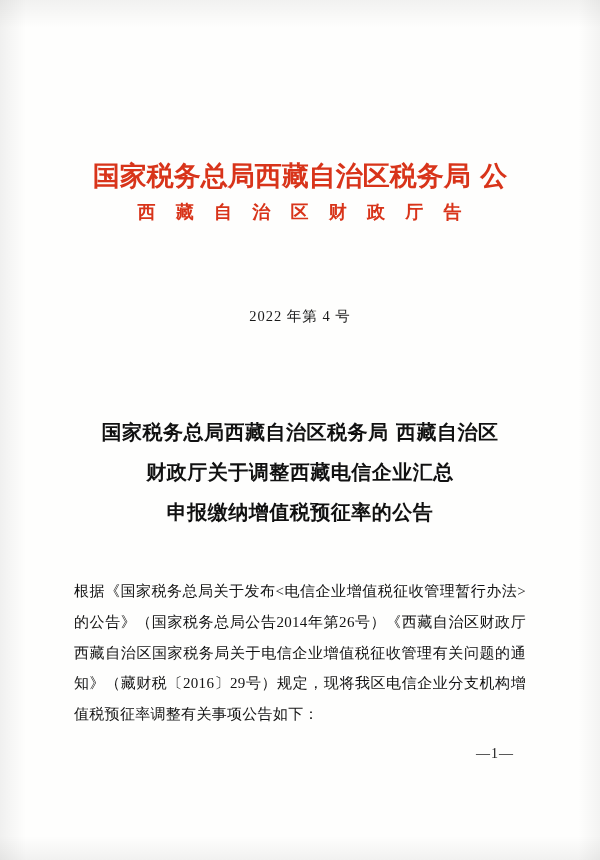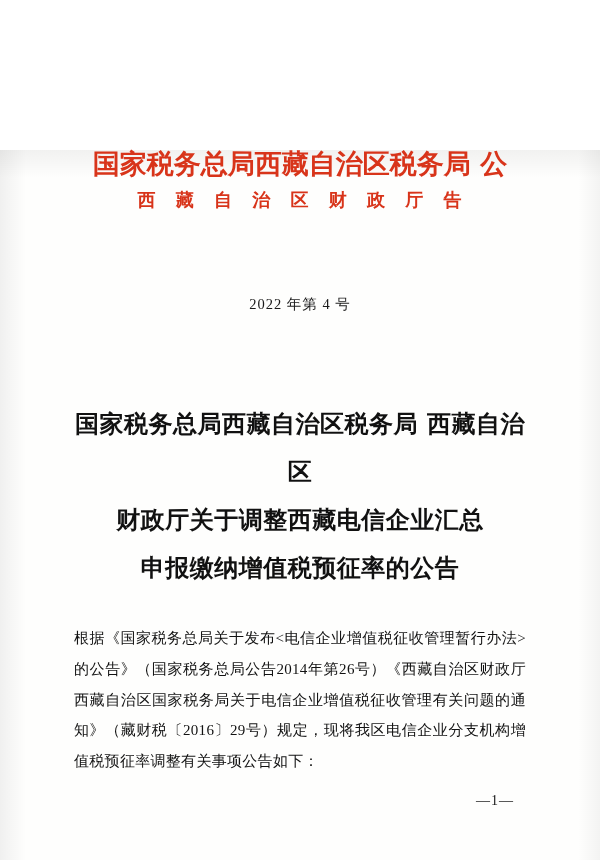--- a/index.html
+++ b/index.html
@@ -28,21 +28,21 @@
     pointer-events: none;
     background:
       linear-gradient(to right, rgba(0,0,0,0.055) 0px, rgba(0,0,0,0.0) 26px),
       linear-gradient(to left, rgba(0,0,0,0.045) 0px, rgba(0,0,0,0.0) 22px),
       linear-gradient(to bottom, rgba(0,0,0,0.05) 0px, rgba(0,0,0,0.0) 28px),
       linear-gradient(to top, rgba(0,0,0,0.05) 0px, rgba(0,0,0,0.0) 24px);
   }
   .doc-body {
     position: relative;
     z-index: 2;
-    padding: 0 74px;
+    padding: 12px 74px;
   }
   .masthead {
     margin-top: 150px;
     color: #d8341a;
     font-family: "DejaVu Serif", "Liberation Serif", serif;
     font-weight: bold;
     text-align: center;
     line-height: 1.0;
   }
   .masthead-line1 {
@@ -63,32 +63,32 @@
     margin-top: 86px;
     text-align: center;
     font-size: 14.5px;
     color: #1a1a1a;
     letter-spacing: 1px;
     font-family: "Liberation Serif", serif;
   }
   .doc-title {
     margin-top: 86px;
     text-align: center;
-    font-size: 24px;
+    font-size: 20px;
     font-weight: bold;
     color: #111111;
     line-height: 2.0;
     letter-spacing: 0.5px;
     font-family: "DejaVu Serif", "Liberation Serif", serif;
   }
   .doc-title span {
     display: block;
   }
   .body-text {
-    margin-top: 31px;
+    margin-top: 44px;
     font-size: 15px;
     color: #121212;
     line-height: 2.05;
     text-align: justify;
     letter-spacing: 0.3px;
     font-family: "Liberation Serif", serif;
   }
   .body-text p {
     margin: 0;
     text-indent: 0;

